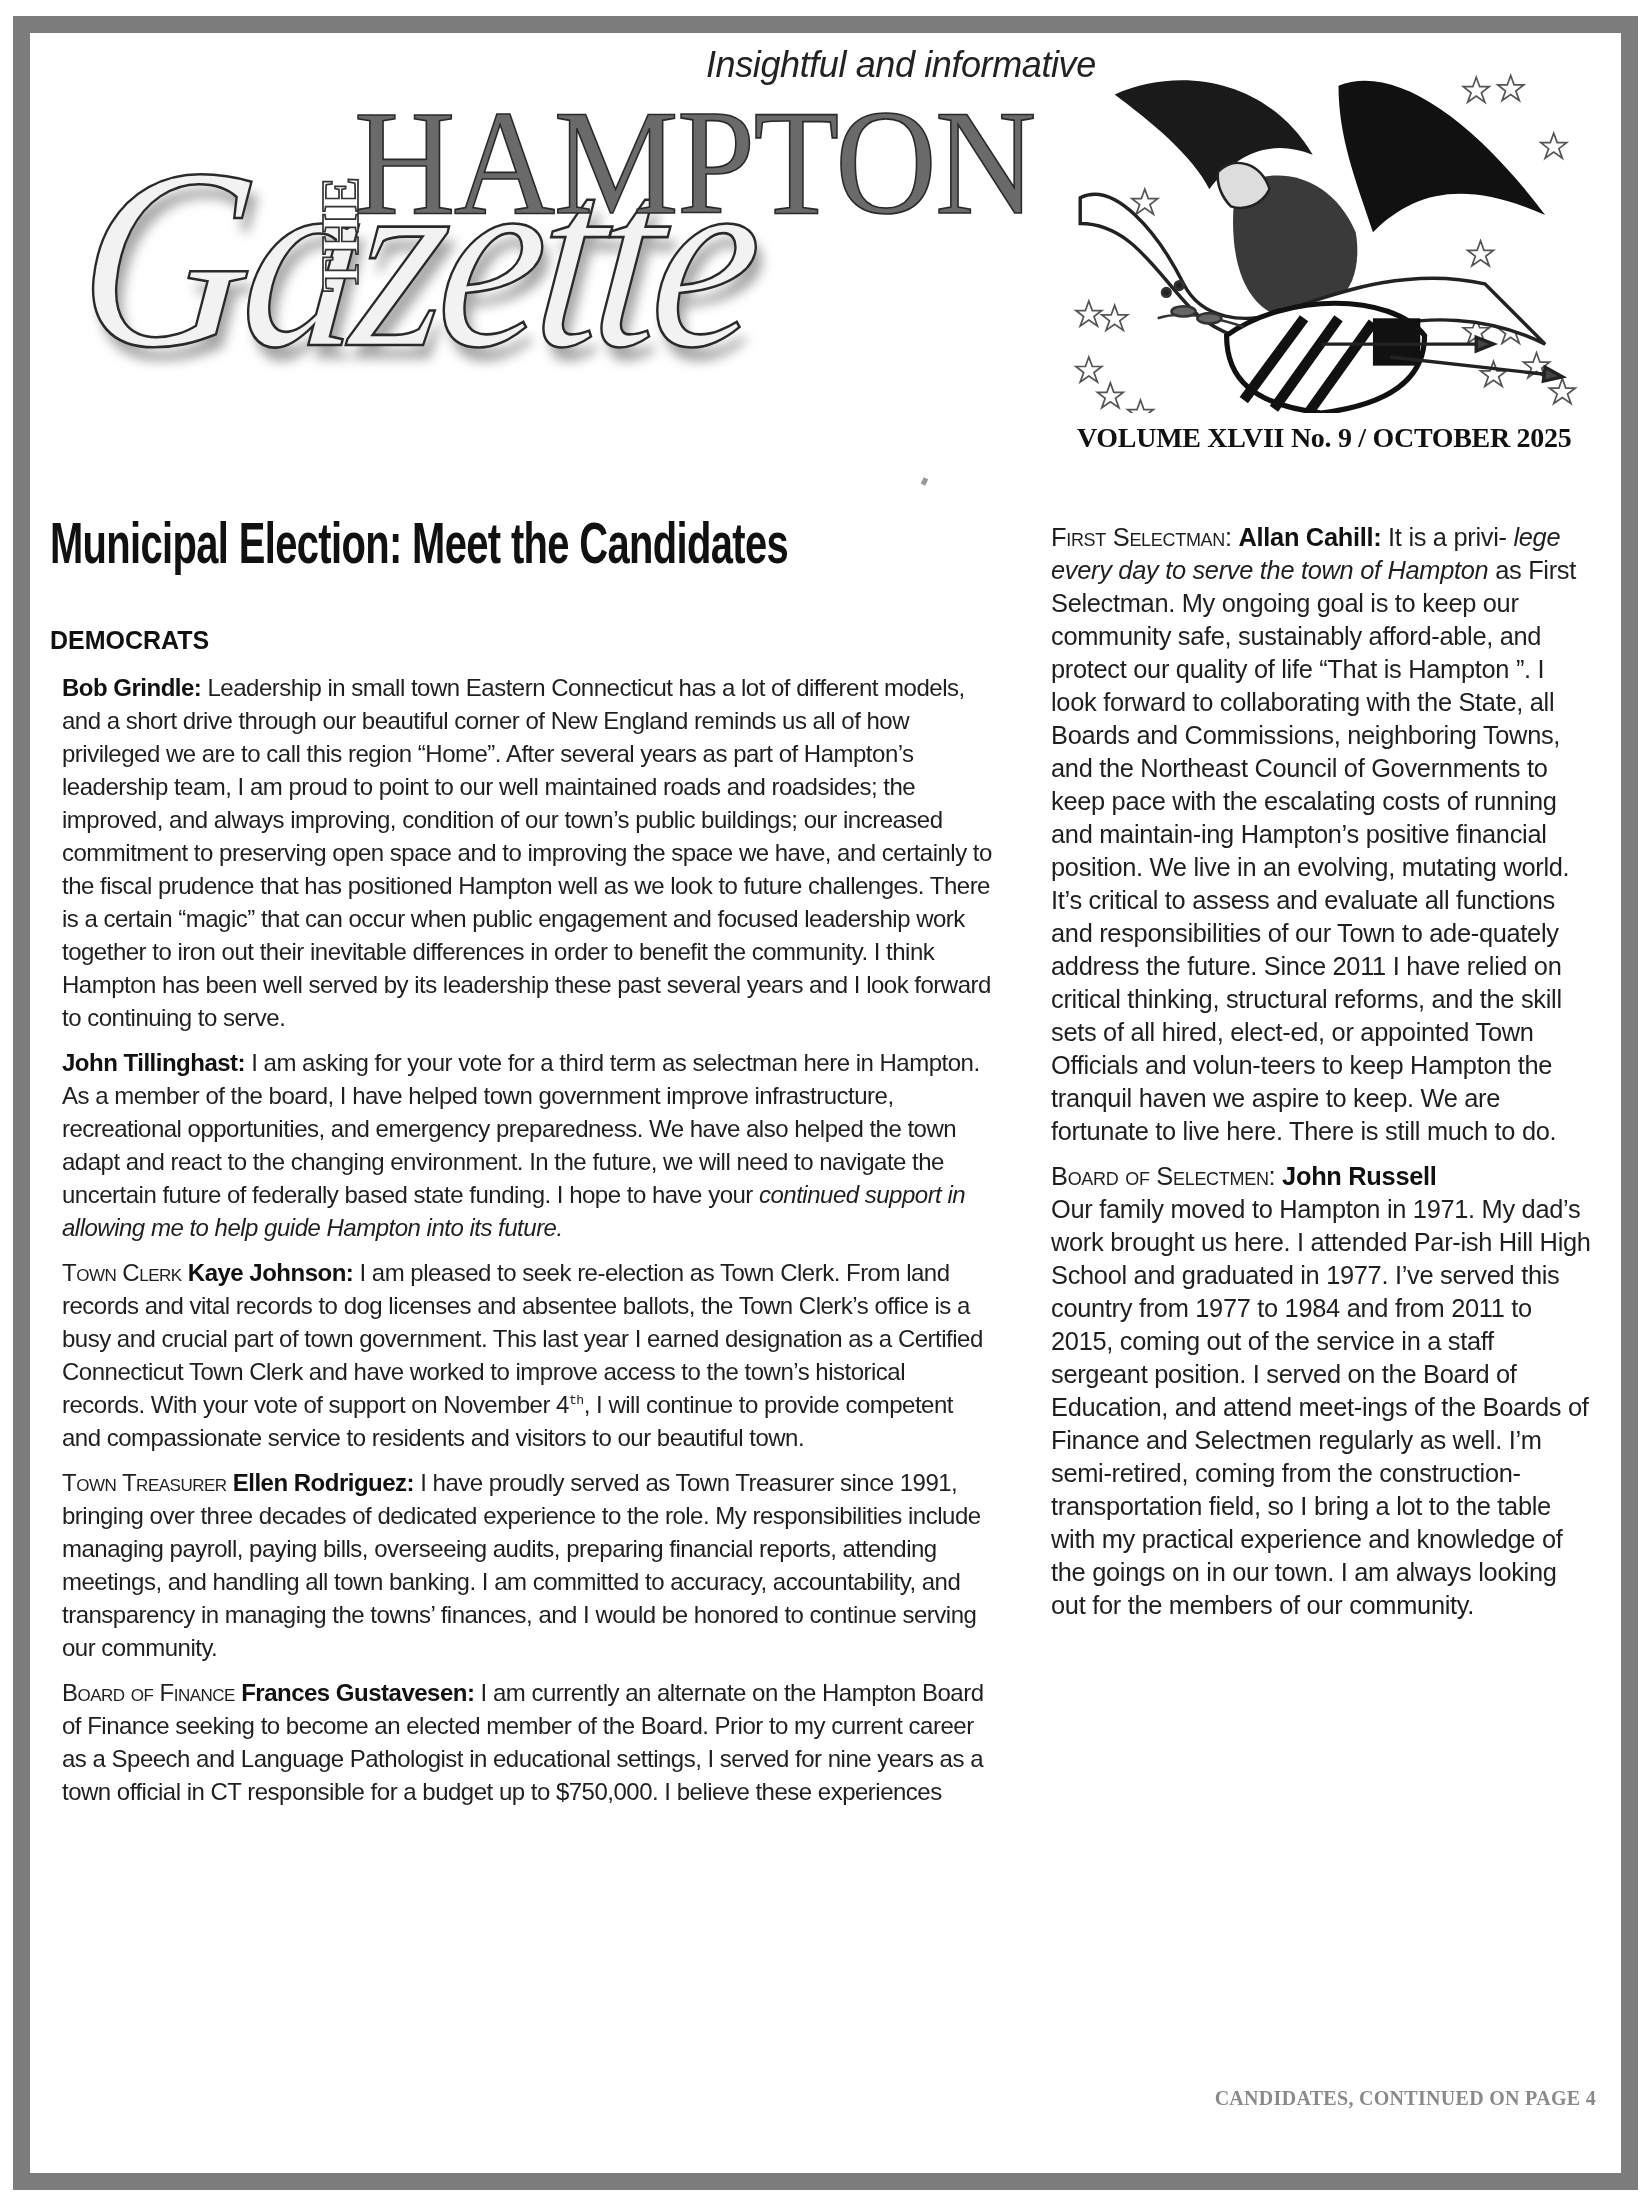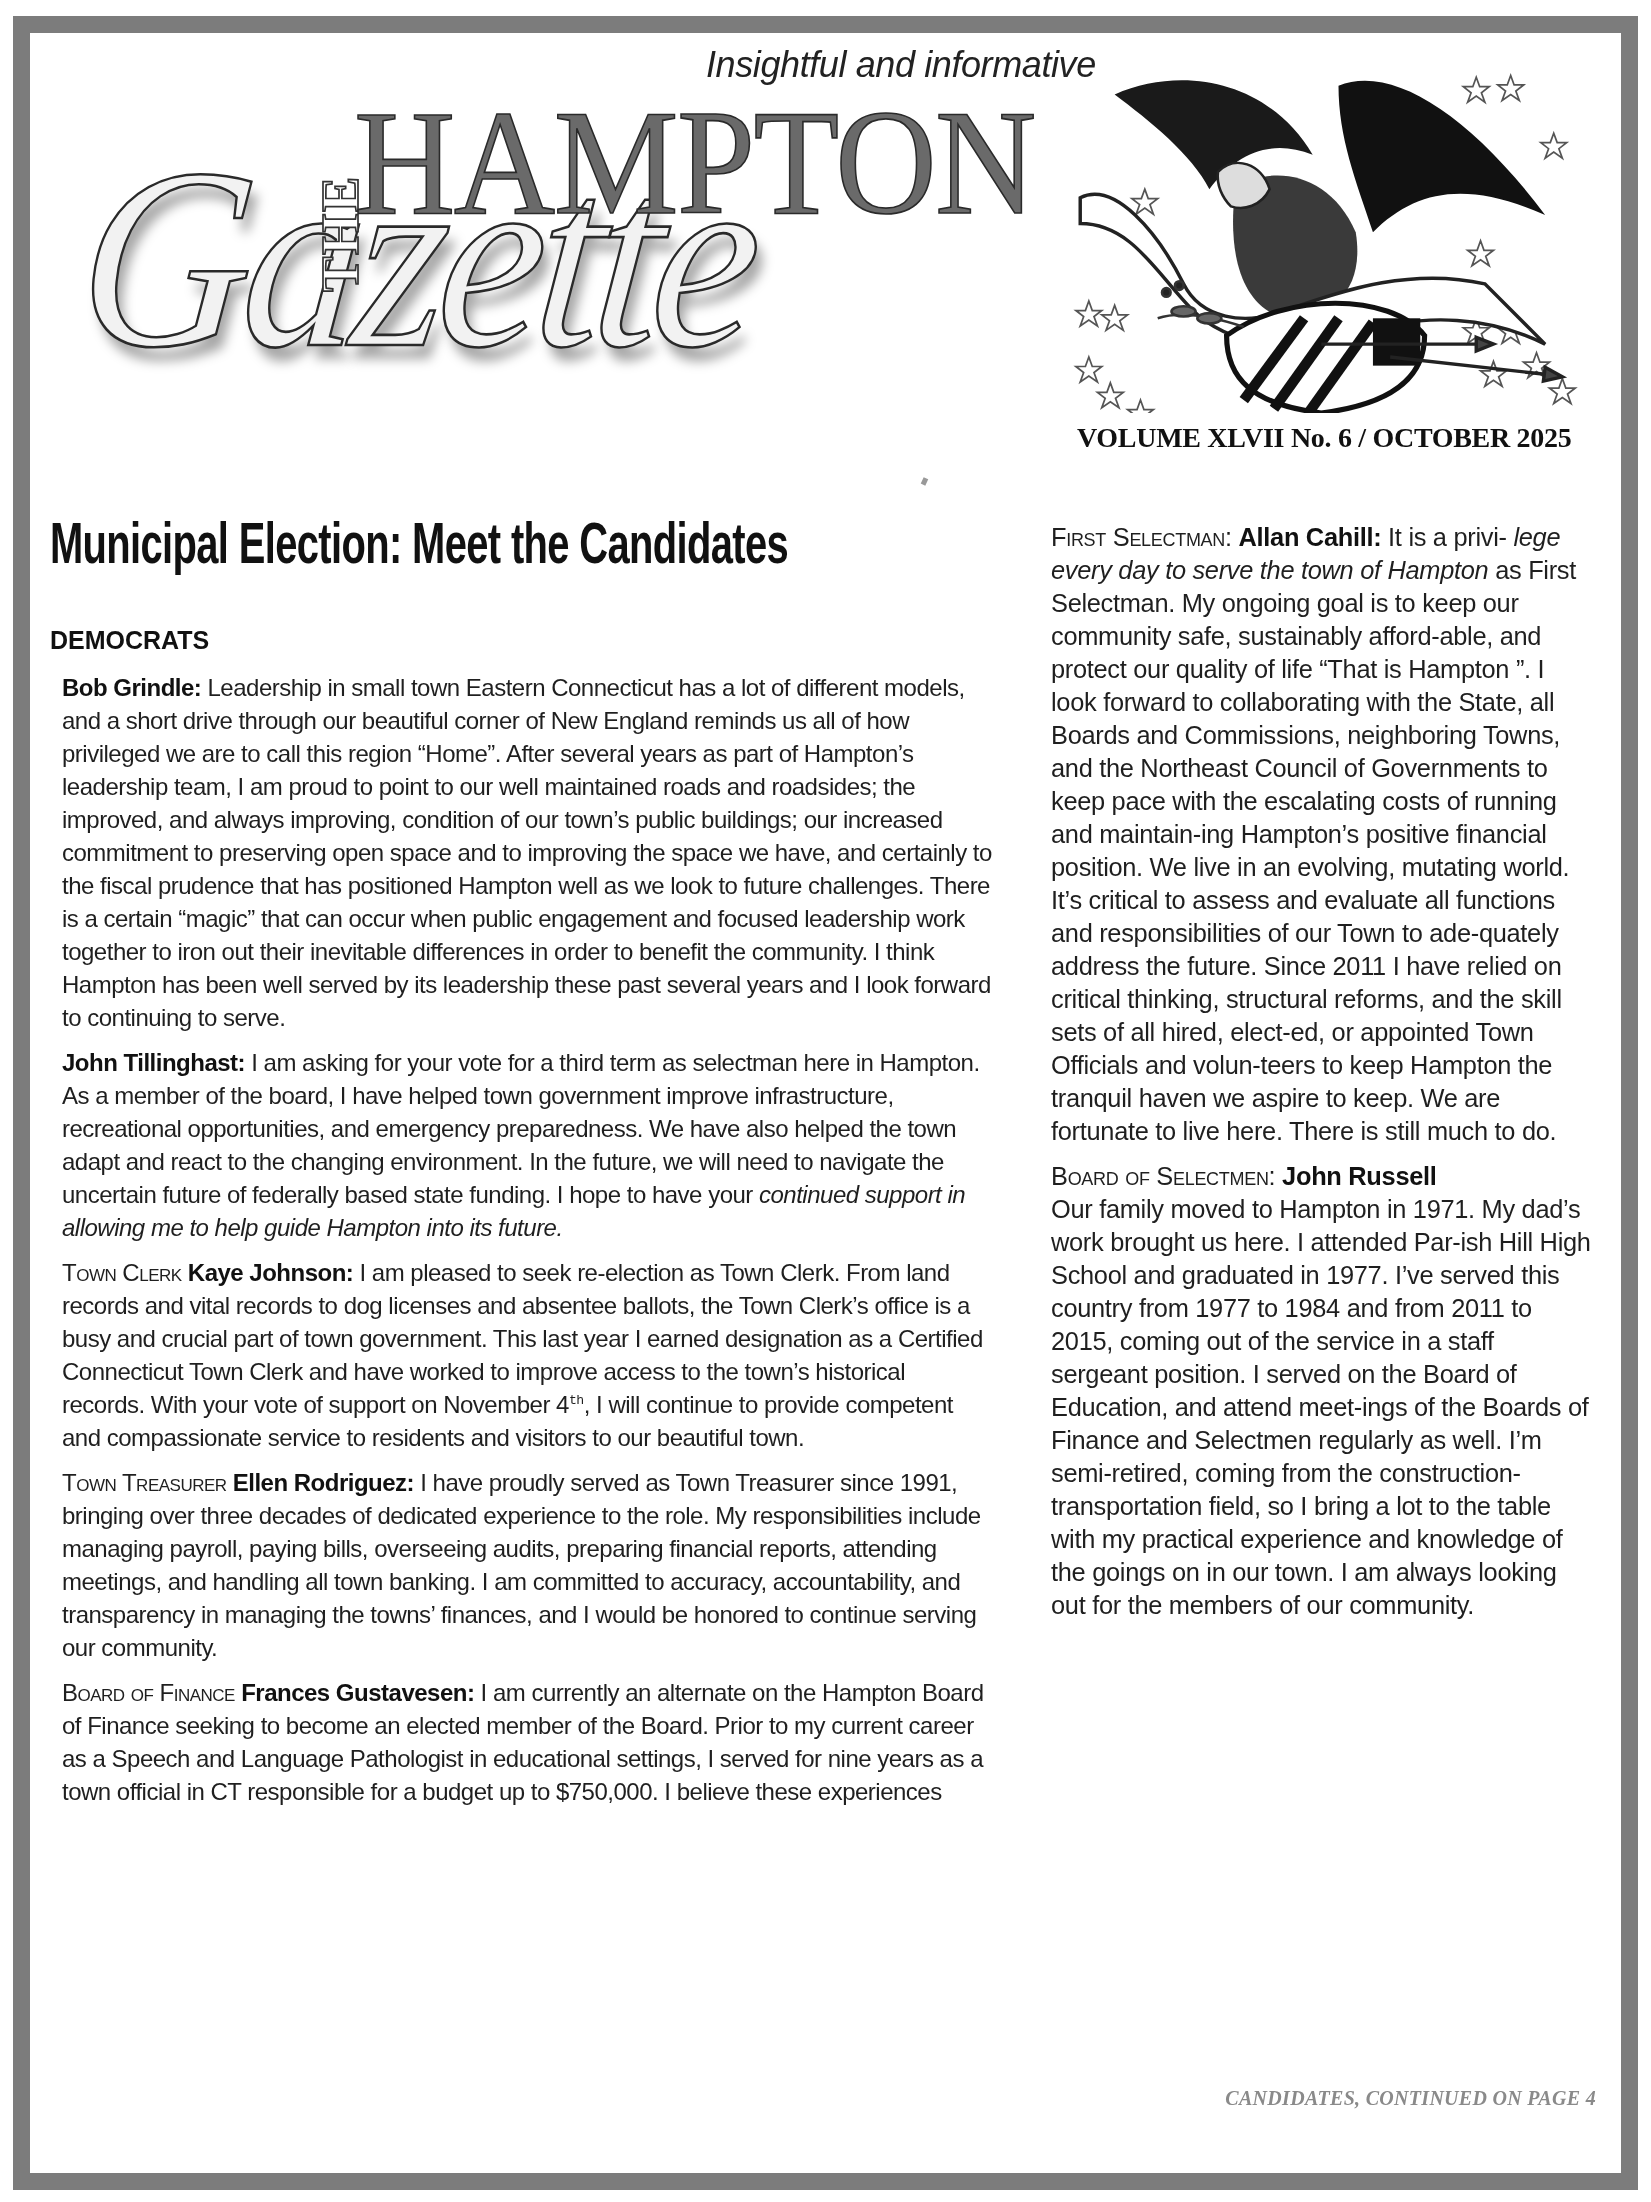--- a/index.html
+++ b/index.html
@@ -56,21 +56,21 @@
   .party { font-weight: bold; font-size: 25px; line-height: 38px; letter-spacing: 0; color: #111; }
   .col-right .party { font-size: 30px; line-height: 36px; }
   .office { font-variant: small-caps; text-transform: none; }
   .name { font-weight: bold; color: #111; }
   .it { font-style: italic; }
   p.entry { margin: 12px; }
   sup { font-size: 0.55em; line-height: 0; font-family: Liberation Mono, monospace; }
 
   .continued {
     position: absolute; right: 55px; top: 2087px;
-    font-family: "Liberation Serif", serif; font-weight: bold; font-size: 20px; color: #8a8a8a; letter-spacing: 0.3px; font-style: italic;
+    font-family: "Liberation Serif", serif; font-weight: bold; font-size: 20px; color: #8a8a8a; letter-spacing: 0.3px;
   }
   .speck { position: absolute; left: 922px; top: 478px; width: 5.2px; height: 6.9px; background: #999; transform: rotate(25deg); }
 </style>
 </head>
 <body>
 
 <div class="frame"></div>
 
 <div class="masthead">
   <div class="tagline">Insightful and informative</div>
@@ -125,21 +125,21 @@
 
     <g stroke="#333" stroke-width="3" fill="#666">
       <path d="M110,300 C140,290 180,300 210,310" fill="none"></path>
       <ellipse cx="140" cy="292" rx="14" ry="6"></ellipse>
       <ellipse cx="170" cy="300" rx="14" ry="6"></ellipse>
       <circle cx="120" cy="270" r="5" fill="#222"></circle>
       <circle cx="135" cy="262" r="5" fill="#222"></circle>
     </g>
   </svg>
 
-  <div class="volume">VOLUME XLVII No. 6 / OCTOBER 2025</div>
+  <div class="volume">VOLUME XLVII No. 9 / OCTOBER 2025</div>
 </div>
 
 <div class="speck"></div>
 
 <div class="headline">Municipal Election: Meet the Candidates</div>
 
 <div class="col col-left">
   <div class="party">DEMOCRATS</div>
 
   <p class="entry">

